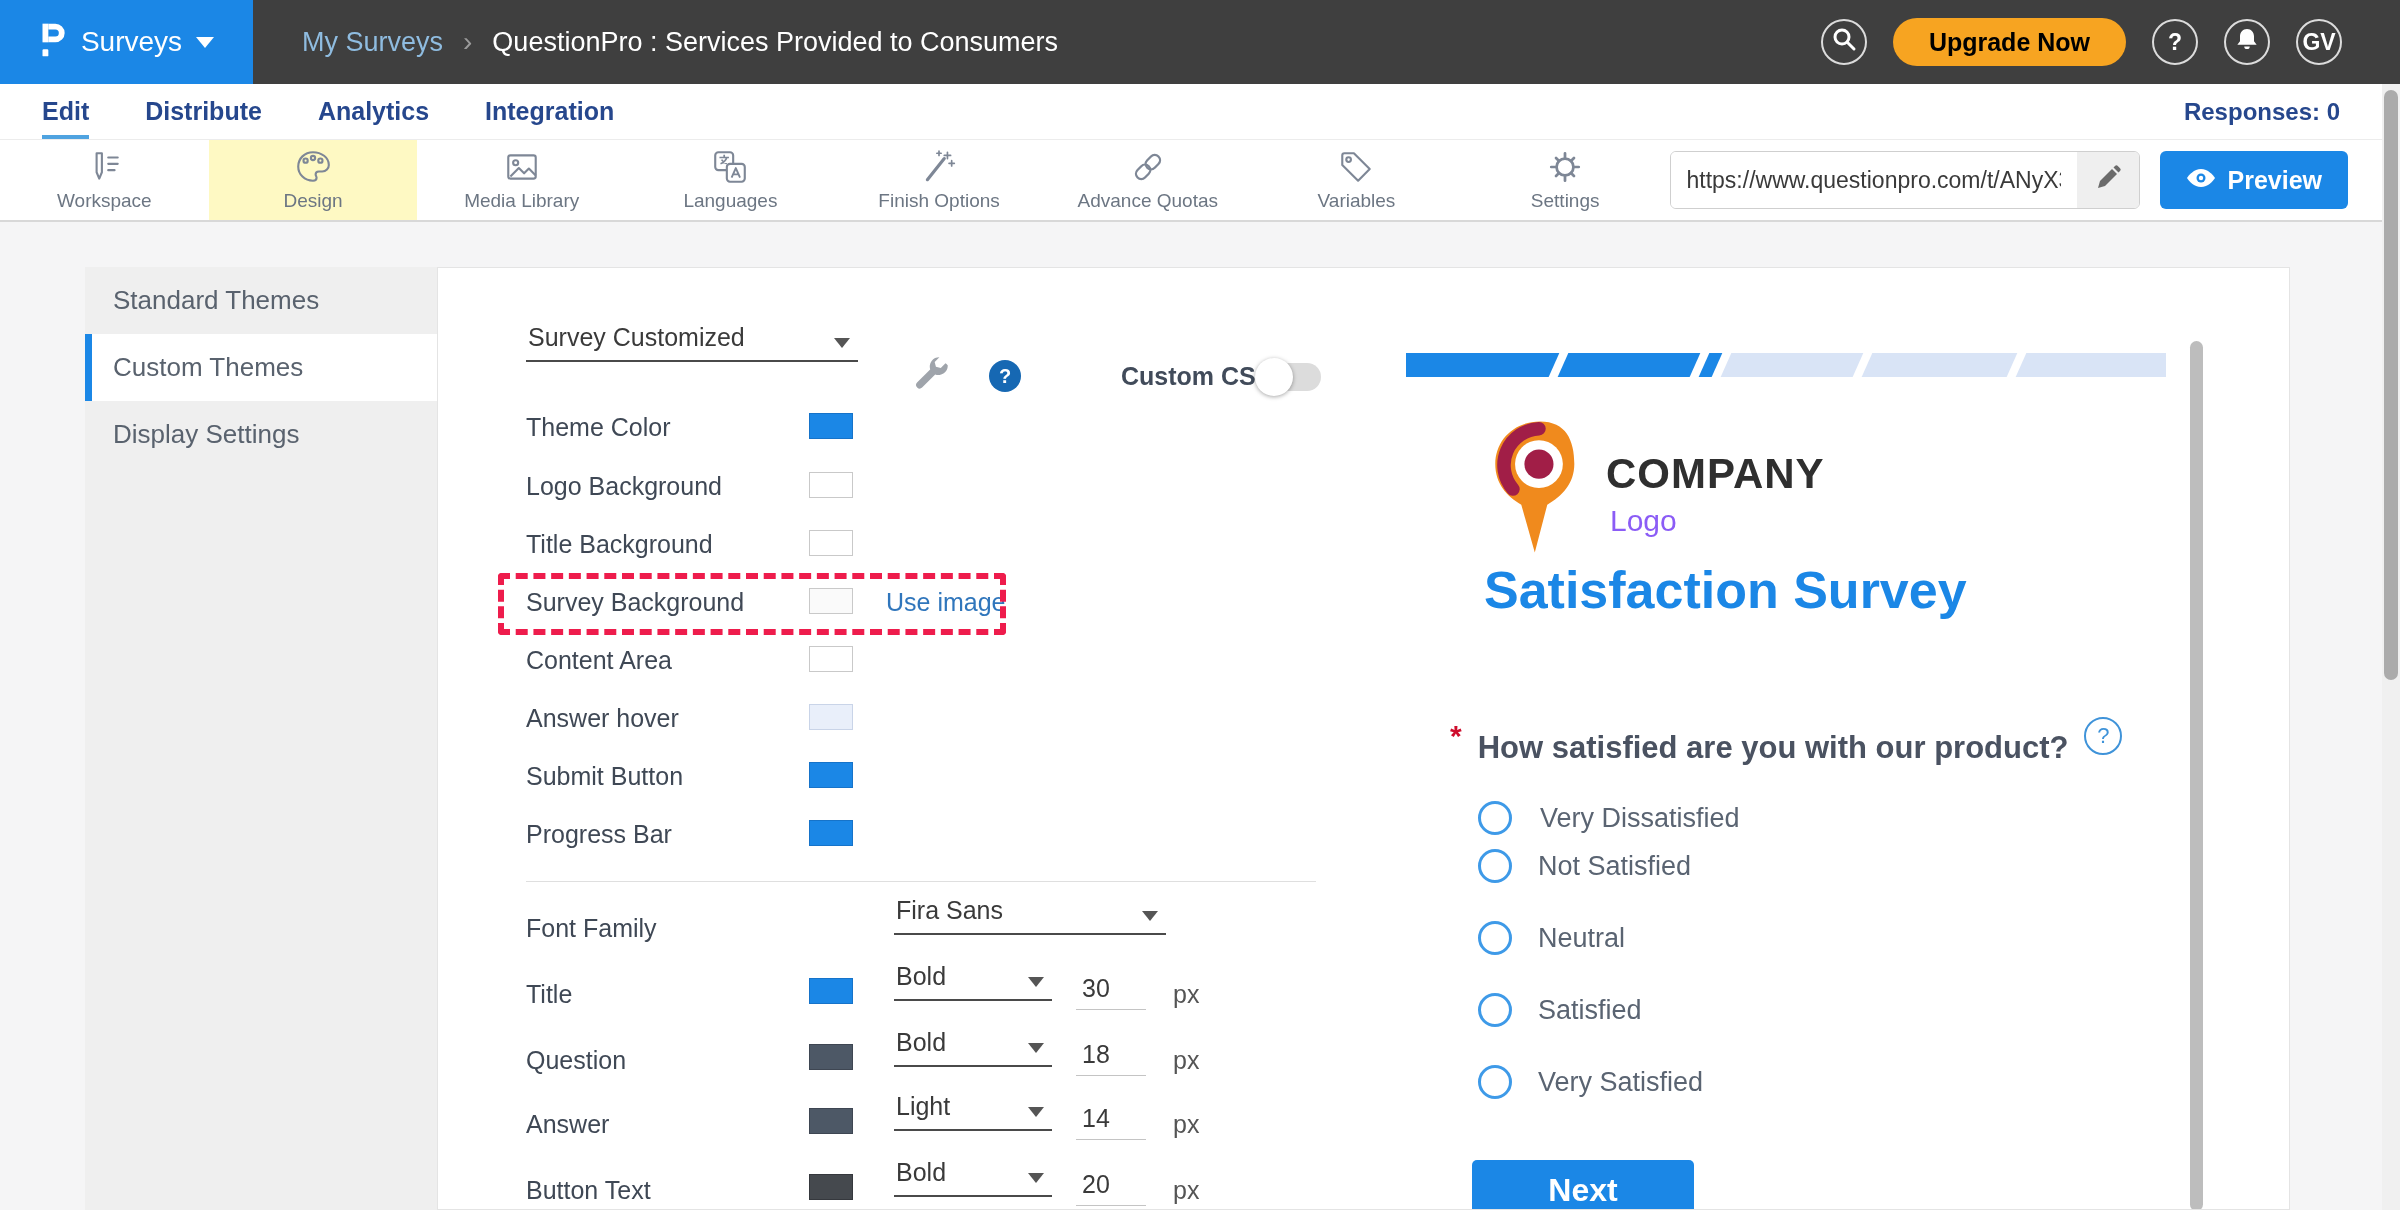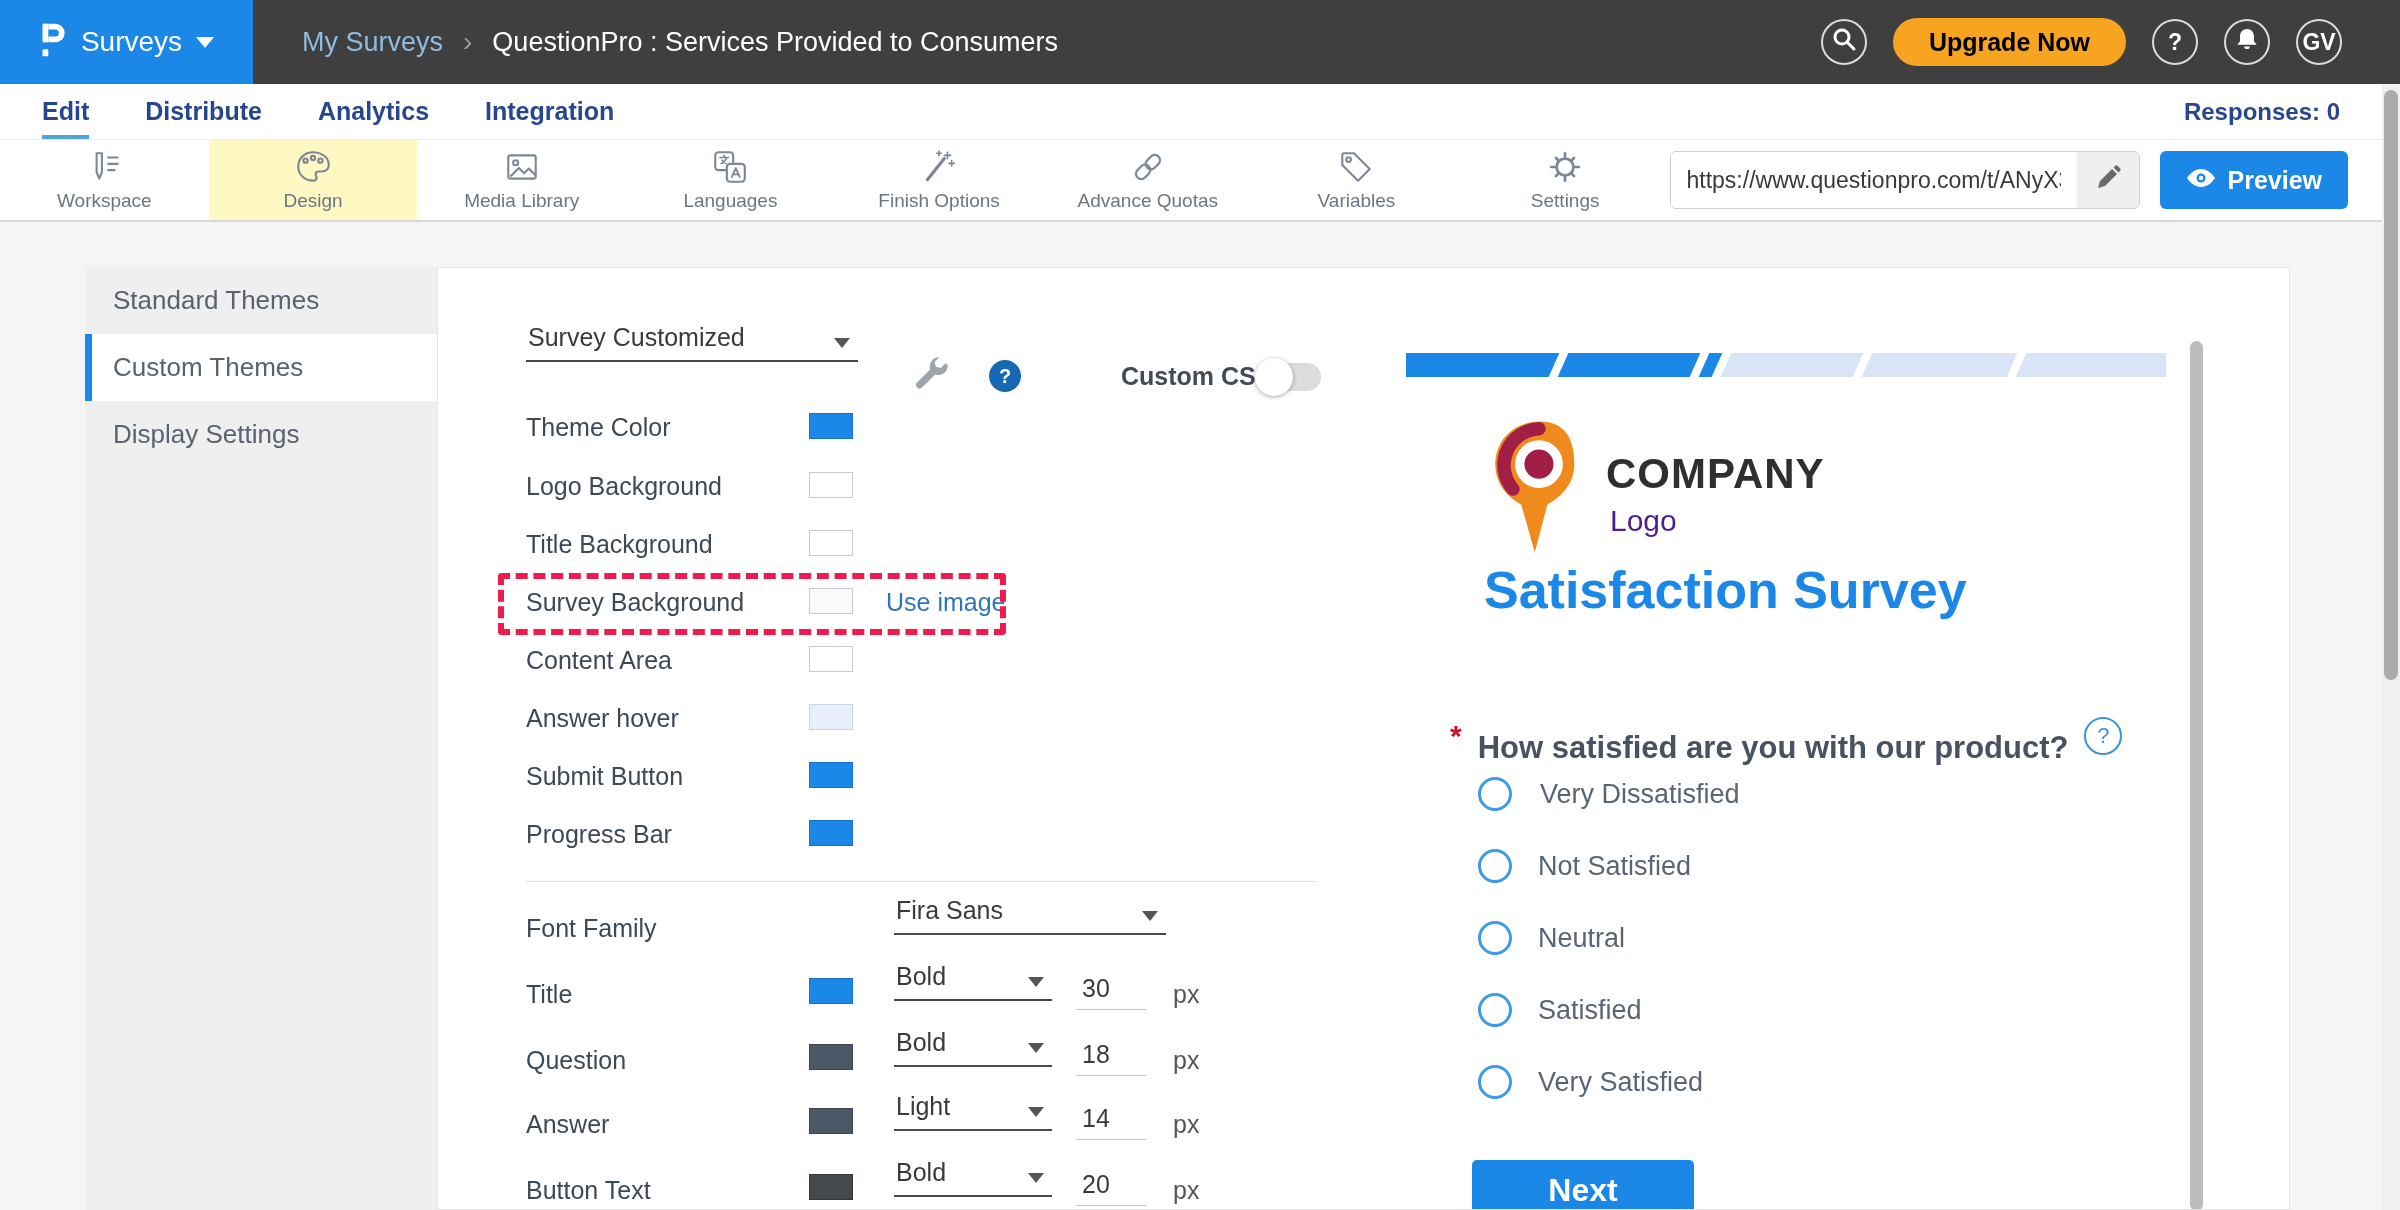--- a/index.html
+++ b/index.html
@@ -80,21 +80,21 @@
 
   .num-field { width:70px; border-bottom:1px solid #C4C4C4; font-size:25px; color:#3A3A3A; padding:0 4px 6px 6px; }
   .px-unit { font-size:25px; color:#555; }
 
   
   .pbar-wrap { position:absolute; left:968px; top:85px; width:760px; height:24px; overflow:hidden; }
   .pbar { display:flex; gap:9px; height:100%; }
   .pseg { height:100%; transform:skewX(-24deg); flex:none; }
   .company-name { position:absolute; left:1168px; top:182px; font-size:42px; font-weight:bold;
     letter-spacing:1px; color:#2F2F2F; }
-  .company-sub { position:absolute; left:1172px; top:236px; font-size:30px; color:#4c1d95; }
+  .company-sub { position:absolute; left:1172px; top:236px; font-size:30px; color:#8b5cf6; }
   .survey-title { position:absolute; left:1046px; top:292px; font-size:52px; font-weight:bold; color:#1B87E6; }
   .question-line { position:absolute; left:1012px; top:438px; display:flex; align-items:center; gap:16px; }
   .req-star { color:#CE0E2D; font-size:30px; font-weight:bold; }
   .question-text { color:#4A5261; font-size:31px; font-weight:bold;margin-top:24px; }
   .q-help { width:38px; height:38px; border:2px solid #3F93D9; border-radius:50%; color:#3F93D9;
     font-size:22px; display:flex; align-items:center; justify-content:center; cursor:pointer; }
   .option-row { position:absolute; left:1040px; display:flex; align-items:center; gap:26px; cursor:pointer; }
   .radio { width:34px; height:34px; border:3px solid #3E9AE8; border-radius:50%; background:#fff; }
   .option-label { font-size:27px; color:#5A6472; }
   .next-btn { position:absolute; left:1034px; top:892px; width:222px; height:60px; border:none;
@@ -388,21 +388,21 @@
   <div class="company-sub">Logo</div>
 
   <div class="survey-title">Satisfaction Survey</div>
 
   <div class="question-line">
     <span class="req-star">*</span>
     <span class="question-text">How satisfied are you with our product?</span>
     <span class="q-help">?</span>
   </div>
 
-  <div class="option-row" style="top:509px;gap:28px;">
+  <div class="option-row" style="top:533px;gap:28px;">
     <span class="radio"></span>
     <span class="option-label">Very Dissatisfied</span>
   </div>
   <div class="option-row" style="top:581px;">
     <span class="radio"></span>
     <span class="option-label">Not Satisfied</span>
   </div>
   <div class="option-row" style="top:653px;">
     <span class="radio"></span>
     <span class="option-label">Neutral</span>

